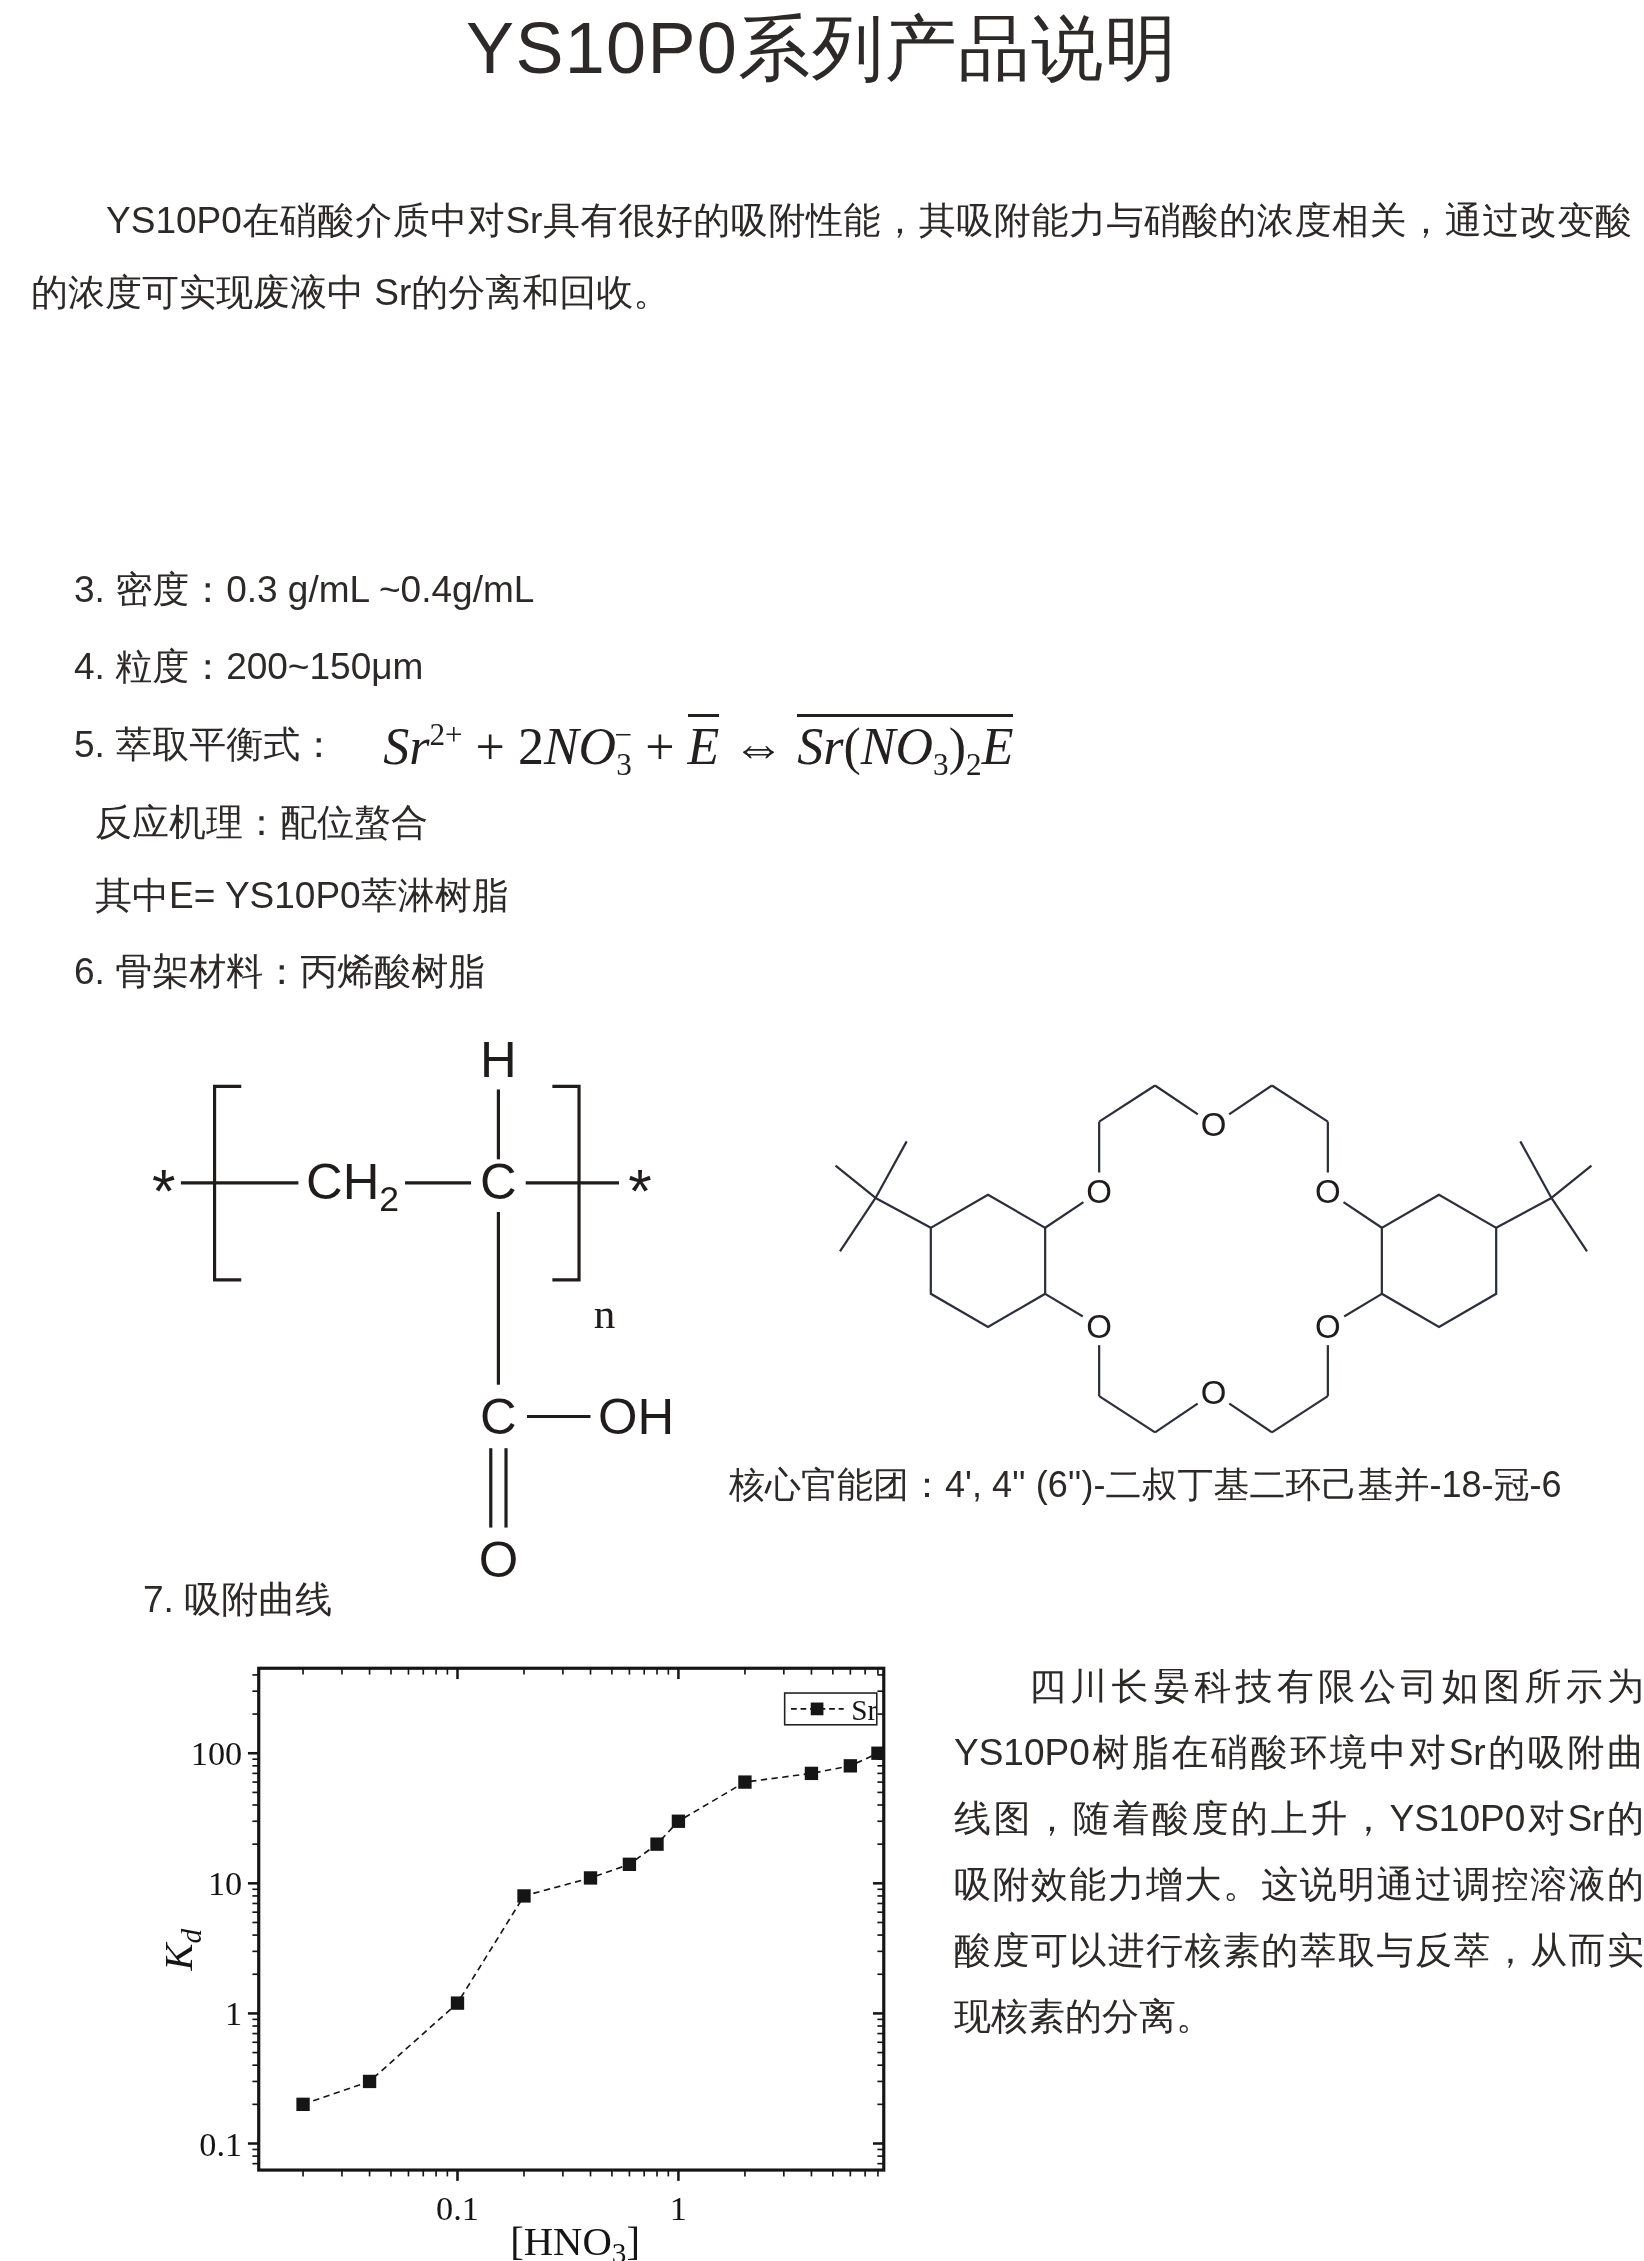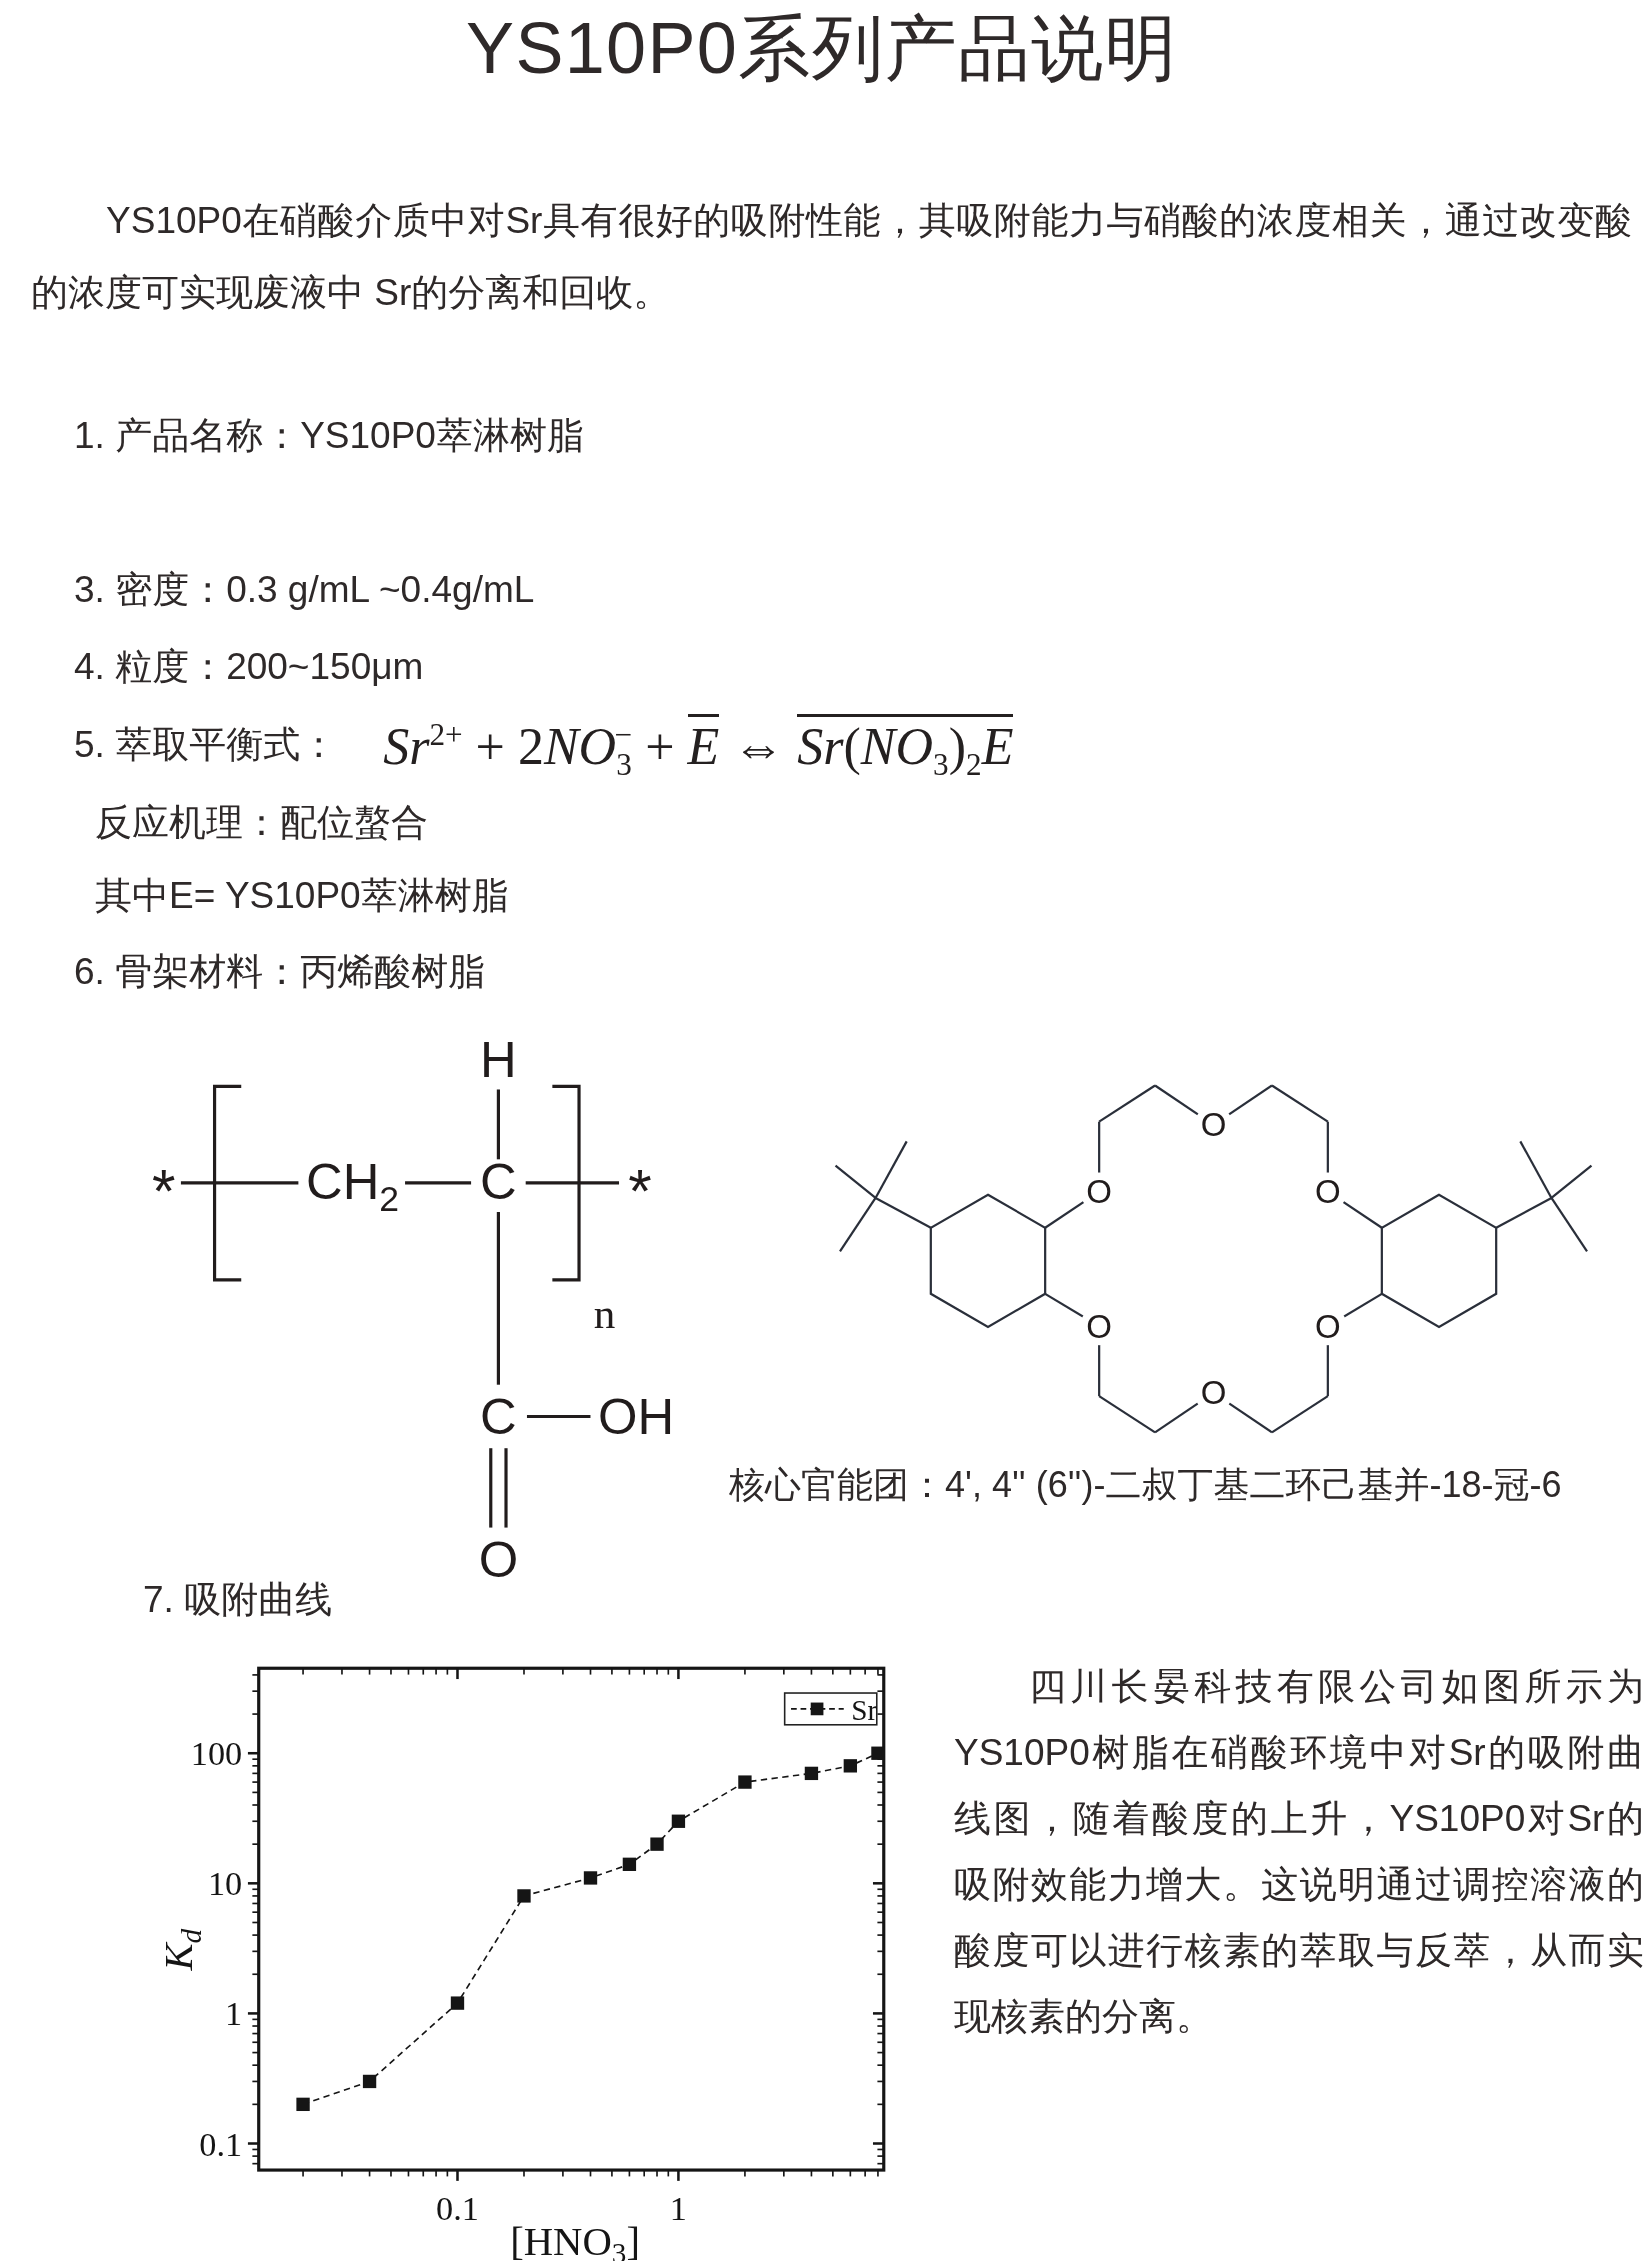--- a/index.html
+++ b/index.html
@@ -31,21 +31,20 @@
 </style>
 </head>
 <body>
 
 <div id="page">
 
   <div id="title" class="abs">YS10P0系列产品说明</div>
 
   <div id="intro" class="abs">YS10P0在硝酸介质中对Sr具有很好的吸附性能，其吸附能力与硝酸的浓度相关，通过改变酸的浓度可实现废液中 Sr的分离和回收。</div>
 
-  <div id="item1" class="abs li">1. 产品名称：YS10P0萃淋树脂</div>
   <div id="item3" class="abs li">3. 密度：0.3 g/mL ~0.4g/mL</div>
   <div id="item4" class="abs li">4. 粒度：200~150μm</div>
 
   <div id="item5" class="abs li">
     <span>5. 萃取平衡式：</span>
     <span id="equation"><span class="it">Sr</span><span class="sup">2+</span><span> + 2</span><span class="it">NO</span><span class="sub">3</span><span class="supstack">−</span><span> + </span><span class="ov"><span class="it">E</span></span><span> ⇔ </span><span class="ov"><span class="it">Sr</span><span>(</span><span class="it">NO</span><span class="sub">3</span><span>)</span><span class="sub">2</span><span class="it">E</span></span></span>
   </div>
 
   <div id="mech" class="abs li li-indent">反应机理：配位螯合</div>
   <div id="edef" class="abs li li-indent">其中E= YS10P0萃淋树脂</div>

